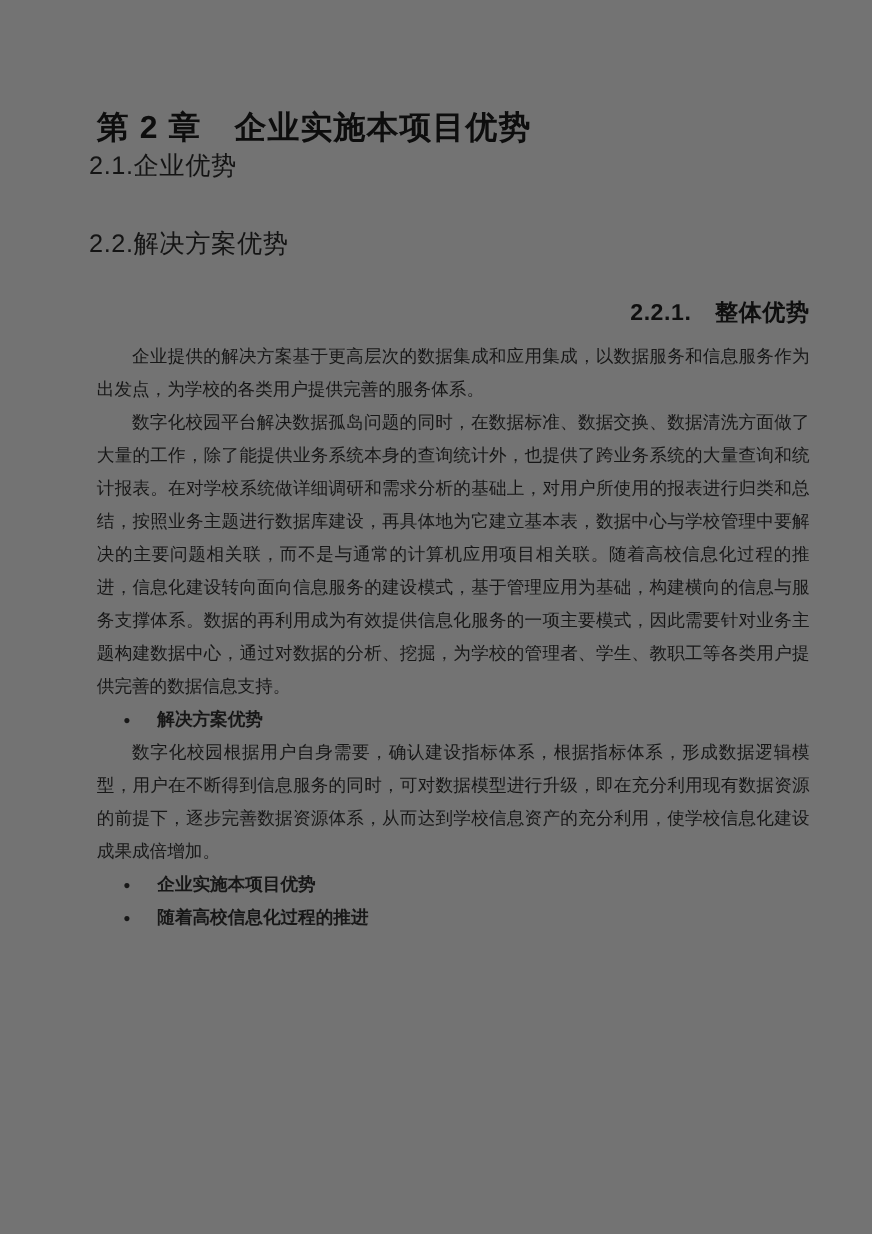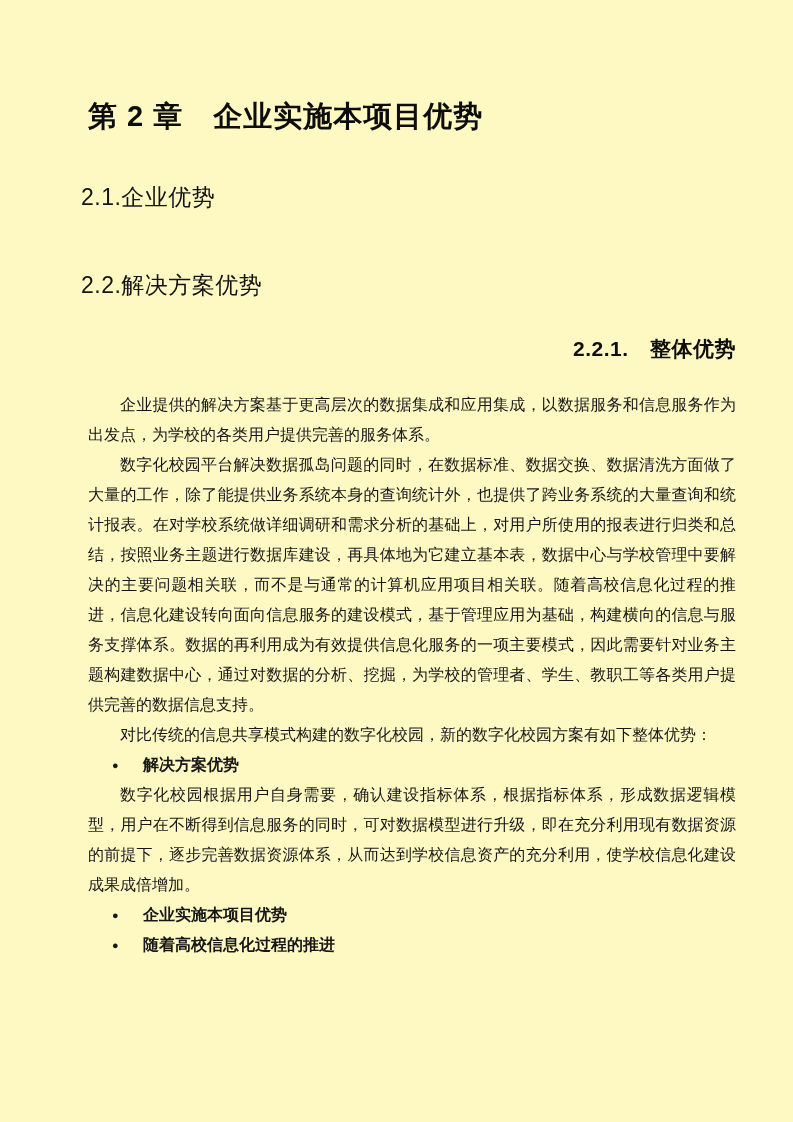--- a/index.html
+++ b/index.html
@@ -4,21 +4,21 @@
 <style>
   html, body {
     margin: 0;
     padding: 0;
     background: #ffffff;
   }
   .page {
     position: relative;
     width: 793px;
     height: 1122px;
-    background: #fef9c3;
+    background: #737373;
     overflow: hidden;
     font-family: "Liberation Sans", sans-serif;
     color: #171717;
     box-sizing: border-box;
   }
   .content {
     position: absolute;
     left: 88px;
     top: 0;
     width: 648px;
@@ -32,33 +32,33 @@
     color: #0d0d0d;
   }
   .h2 {
     margin: 0 0 0 -7px;
     font-size: 23px;
     font-weight: 400;
     line-height: 1.2;
     letter-spacing: 0.5px;
     color: #141414;
   }
-  .h2.first  { margin-top: 47px; }
-  .h2.second { margin-top: 61px; }
+  .h2.first  { }
+  .h2.second { margin-top: 44px; }
   .h3 {
     margin: 35px 0 0 7px;
     font-size: 21px;
     font-weight: 700;
     line-height: 1.3;
     letter-spacing: 0.5px;
     color: #0f0f0f;
     text-align: right;
   }
   .body-text {
-    margin-top: 28px;
+    margin-top: 12px;
     font-size: 16px;
     line-height: 30px;
     text-align: justify;
   }
   .para {
     margin: 0;
     text-indent: 32px;
   }
   .bullet-header {
     position: relative;
@@ -88,21 +88,20 @@
     <h2 class="h2 second">2.2.解决方案优势</h2>
 
     <h3 class="h3">2.2.1.　整体优势</h3>
 
     <div class="body-text">
 
       <p class="para">企业提供的解决方案基于更高层次的数据集成和应用集成，以数据服务和信息服务作为出发点，为学校的各类用户提供完善的服务体系。</p>
 
       <p class="para">数字化校园平台解决数据孤岛问题的同时，在数据标准、数据交换、数据清洗方面做了大量的工作，除了能提供业务系统本身的查询统计外，也提供了跨业务系统的大量查询和统计报表。在对学校系统做详细调研和需求分析的基础上，对用户所使用的报表进行归类和总结，按照业务主题进行数据库建设，再具体地为它建立基本表，数据中心与学校管理中要解决的主要问题相关联，而不是与通常的计算机应用项目相关联。随着高校信息化过程的推进，信息化建设转向面向信息服务的建设模式，基于管理应用为基础，构建横向的信息与服务支撑体系。数据的再利用成为有效提供信息化服务的一项主要模式，因此需要针对业务主题构建数据中心，通过对数据的分析、挖掘，为学校的管理者、学生、教职工等各类用户提供完善的数据信息支持。</p>
 
-      <p class="para">对比传统的信息共享模式构建的数字化校园，新的数字化校园方案有如下整体优势：</p>
 
       <p class="bullet-header">
         <span class="bullet-dot">●</span>
         <span>解决方案优势</span>
       </p>
       <p class="para">数字化校园根据用户自身需要，确认建设指标体系，根据指标体系，形成数据逻辑模型，用户在不断得到信息服务的同时，可对数据模型进行升级，即在充分利用现有数据资源的前提下，逐步完善数据资源体系，从而达到学校信息资产的充分利用，使学校信息化建设成果成倍增加。</p>
 
       <p class="bullet-header">
         <span class="bullet-dot">●</span>
         <span>企业实施本项目优势</span>

